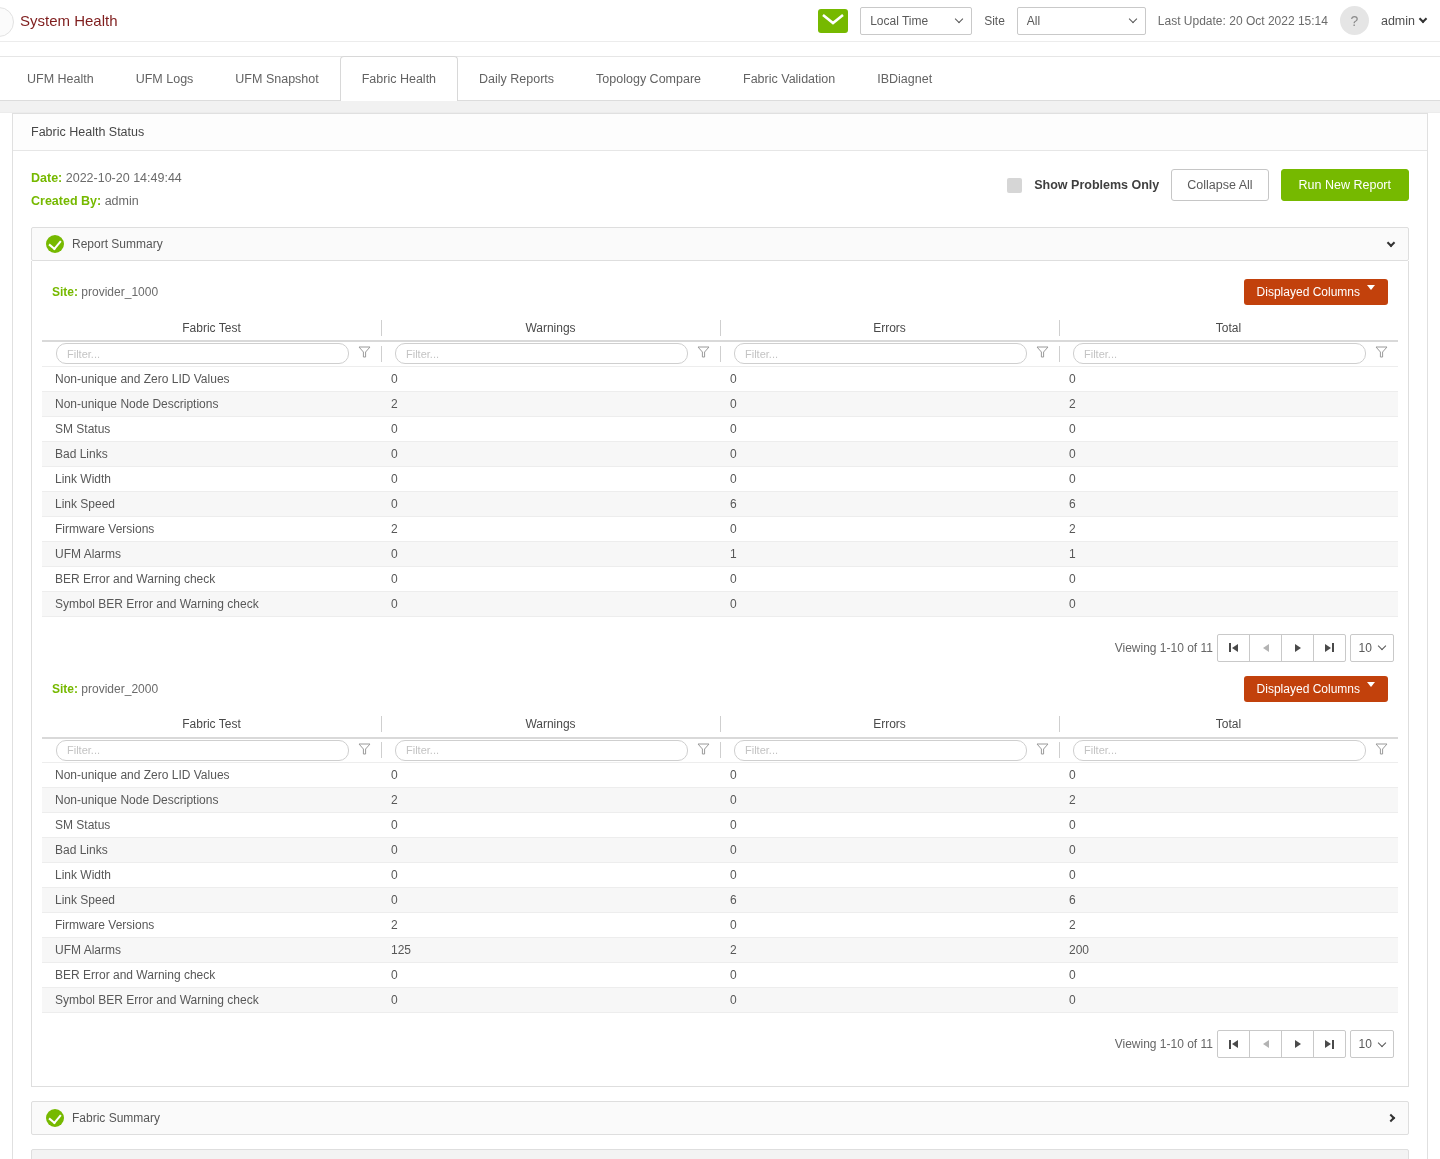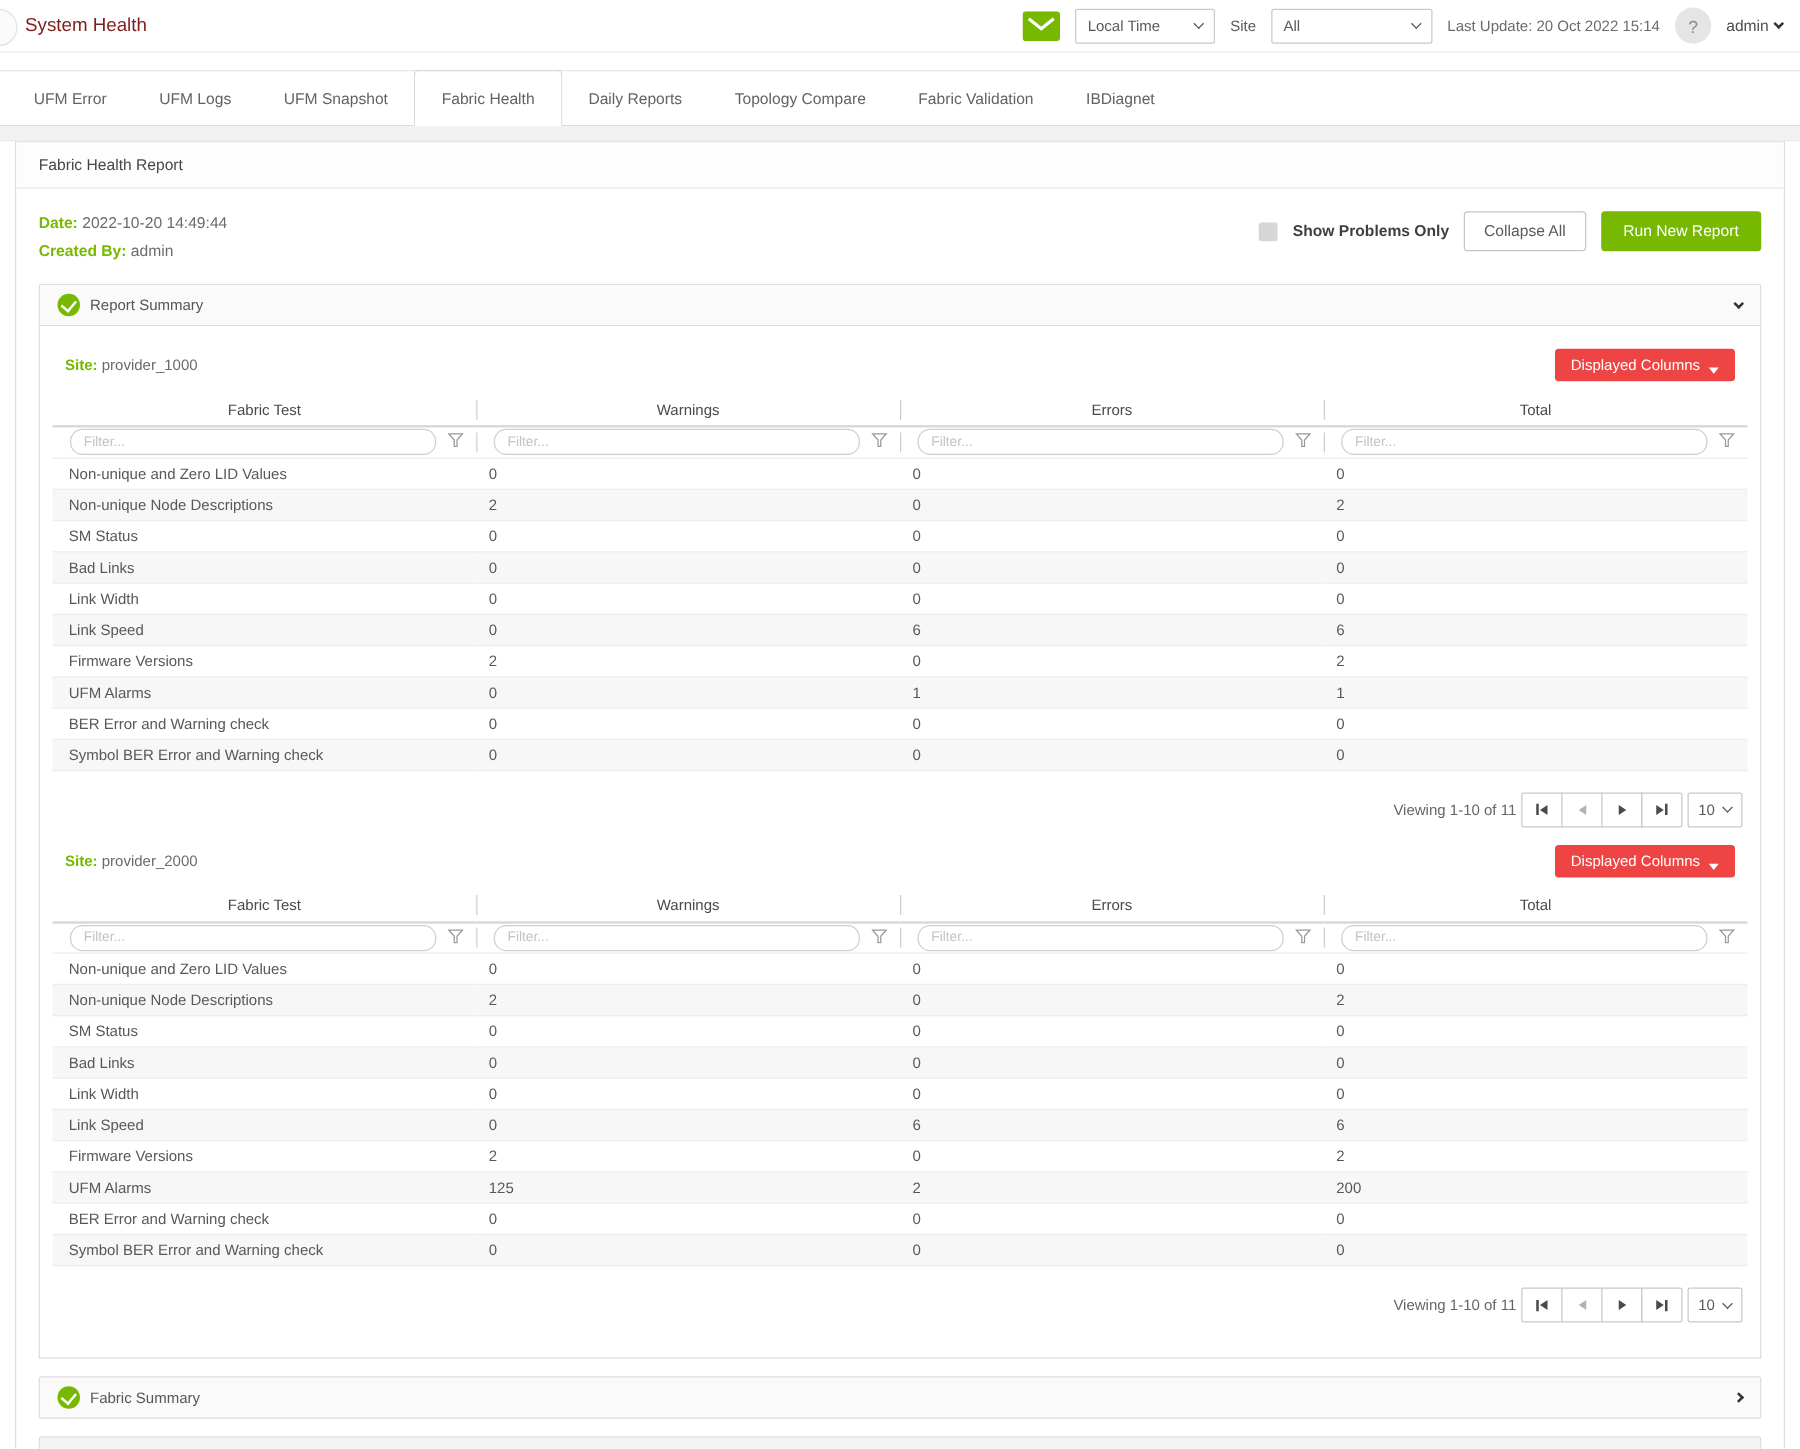--- a/index.html
+++ b/index.html
@@ -64,22 +64,22 @@
   .acc-title { margin-left:8px; color:#565656; }
   .acc-caret { margin-left:auto; }
   .check-circle { width:18px; height:18px; border-radius:50%; background:#76b900; position:relative; flex:0 0 auto; }
   .check-circle::after { content:""; position:absolute; left:5px; top:3px; width:6px; height:9px;
     border-right:2px solid #fff; border-bottom:2px solid #fff; transform:rotate(40deg); }
   .acc-body { border:1px solid #dedede; border-top:none; padding:12px 10px 24px 10px; background:#fff; }
 
   
   .site-head { display:flex; align-items:center; padding:6px 10px 10px 10px; }
   .site-name { color:#6b6b6b; }
-  .btn-cols { margin-left:auto; background:#ef4444; color:#fff; border-radius:3px; padding:6px 13px;
-    font-size:12px; display:inline-flex; align-items:flex-end; gap:7px; cursor:pointer; }
+  .btn-cols { margin-left:auto; background:#c2410c; color:#fff; border-radius:3px; padding:6px 13px;
+    font-size:12px; display:inline-flex; align-items:flex-start; gap:7px; cursor:pointer; }
   .tri-down-w { width:0; height:0; border-left:4px solid transparent; border-right:4px solid transparent;
     border-top:5px solid #fff; }
 
   table.grid { width:calc(100% - 0px); border-collapse:collapse; table-layout:fixed; margin:0; }
   .grid th { font-weight:normal; color:#4a4a4a; font-size:12px; text-align:center; height:26px;
     border-bottom:2px solid #d9d9d9; position:relative; }
   .grid th:not(:first-child)::before, .filter-row td:not(:first-child)::before {
     content:""; position:absolute; left:0; top:50%; transform:translateY(-50%);
     width:1px; height:16px; background:#cfcfcf; }
   .filter-row td { position:relative; height:30px; border-bottom:2px solid #76b900; padding:0 6px; }
@@ -137,21 +137,21 @@
     <div class="user-menu">
       <span>admin</span>
       <span class="chev bold"></span>
     </div>
   </div>
 </div>
 
 <div class="tabs-spacer"></div>
 <div class="tabstrip">
   <div class="tab">
-      <span>UFM Error</span>
+      <span>UFM Health</span>
     </div>
   <div class="tab">
       <span>UFM Logs</span>
     </div>
   <div class="tab">
       <span>UFM Snapshot</span>
     </div>
   <div class="tab active">
       <span>Fabric Health</span>
     </div>
@@ -164,21 +164,21 @@
   <div class="tab">
       <span>Fabric Validation</span>
     </div>
   <div class="tab">
       <span>IBDiagnet</span>
     </div>
 </div>
 <div class="gray-band"></div>
 
 <div class="panel">
-  <div class="panel-header">Fabric Health Report</div>
+  <div class="panel-header">Fabric Health Status</div>
   <div class="panel-body">
 
     <div class="meta-row">
       <div class="meta-left">
         <div>
           <span class="green-lbl">Date:</span>
           <span class="meta-val">2022-10-20 14:49:44</span>
         </div>
         <div>
           <span class="green-lbl">Created By:</span>

